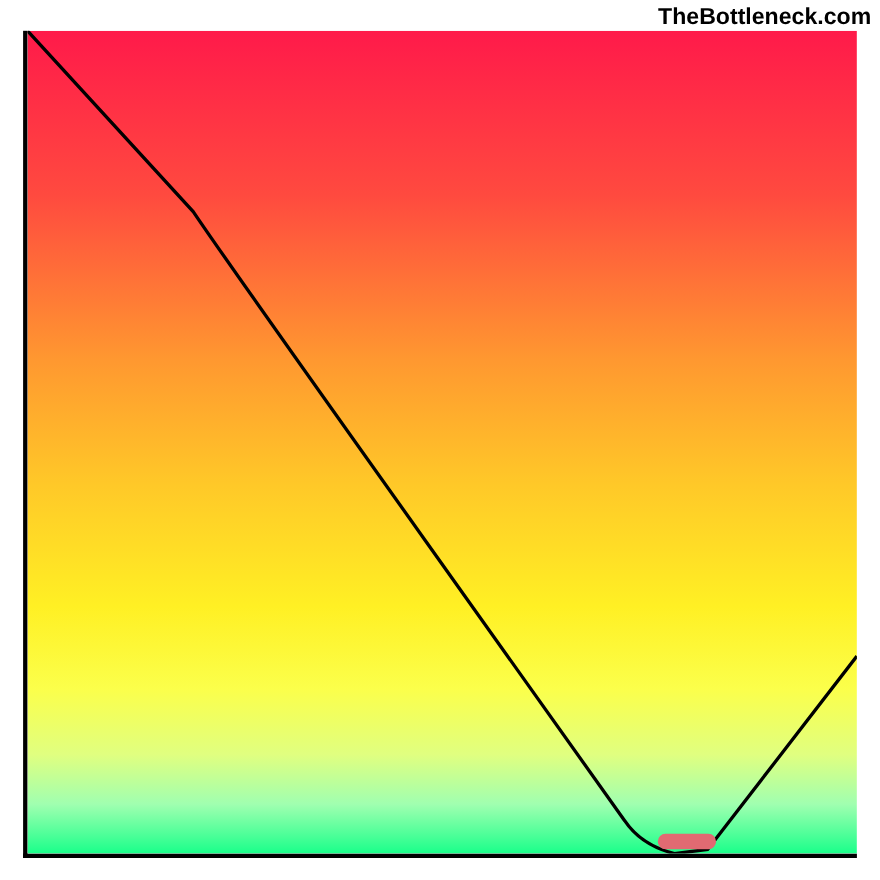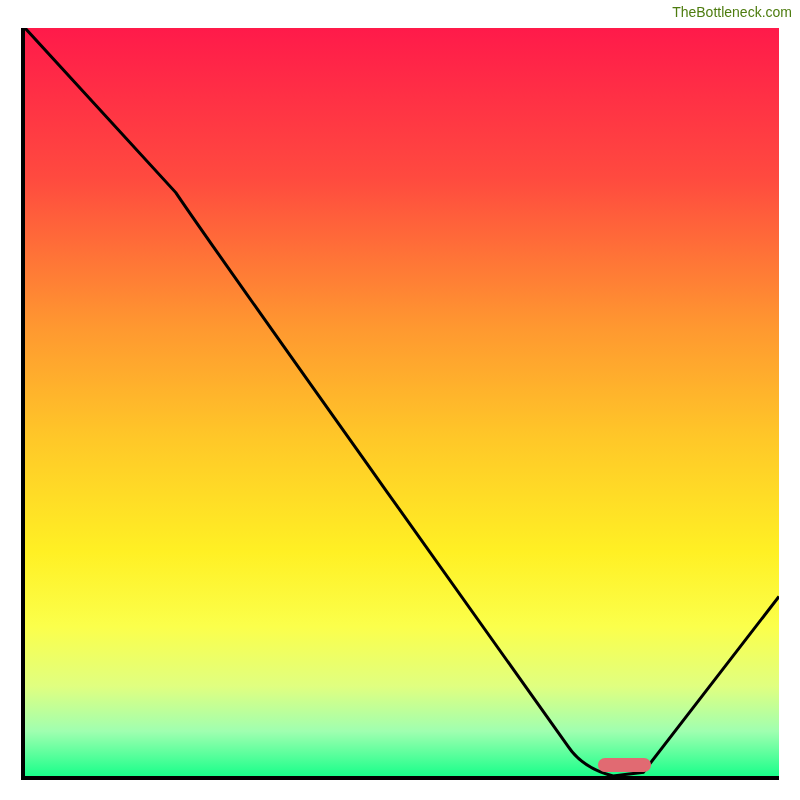--- a/index.html
+++ b/index.html
@@ -8,23 +8,23 @@
     width: 800px;
     height: 800px;
     position: relative;
     font-family: Arial, sans-serif;
     background: #ffffff;
   }
   .watermark {
     position: absolute;
     top: 4px;
     right: 8px;
-    font-size: 14px;
-    font-weight: normal;
-    color: #4d7c0f;
+    font-size: 21px;
+    font-weight: bold;
+    color: #000000;
     z-index: 10;
   }
   .chart-container {
     position: absolute;
     left: 21px;
     top: 28px;
     width: 758px;
     height: 752px;
     border-left: 4px solid #000;
     border-bottom: 4px solid #000;

